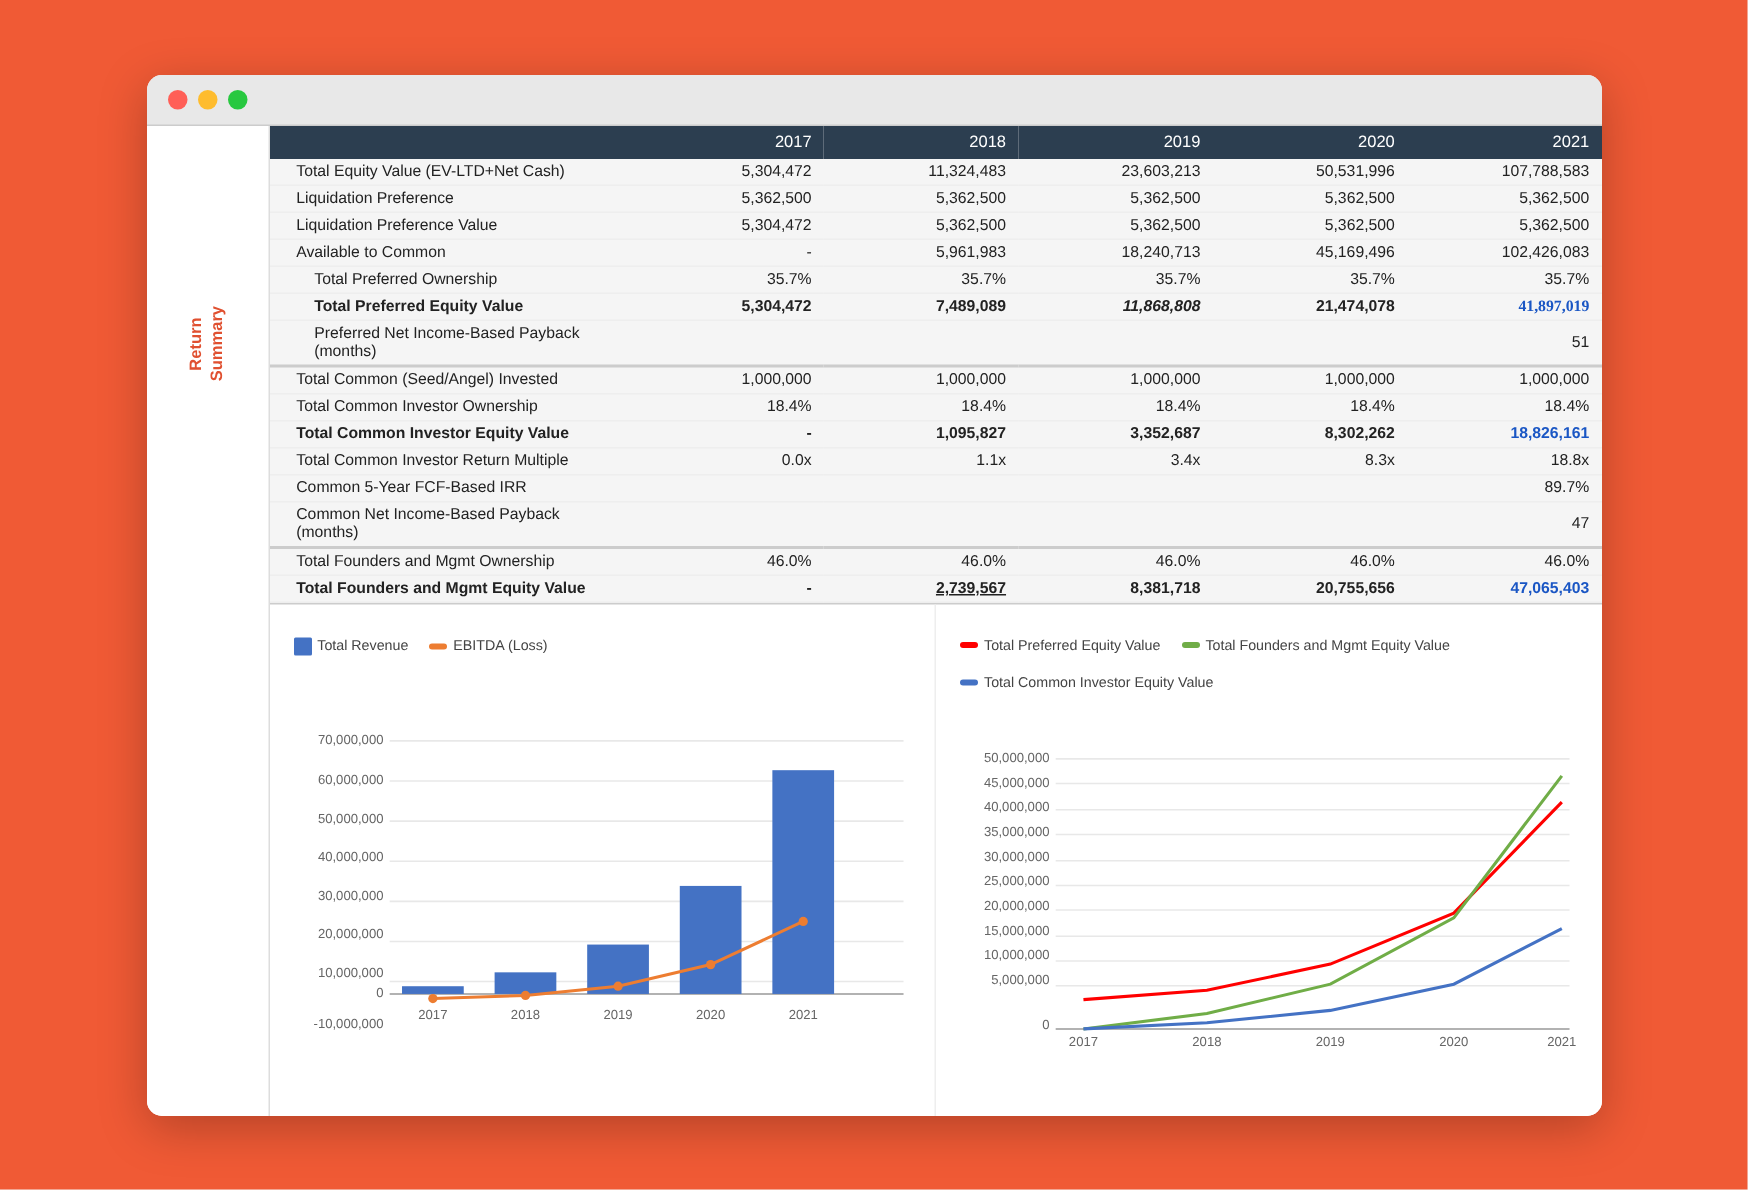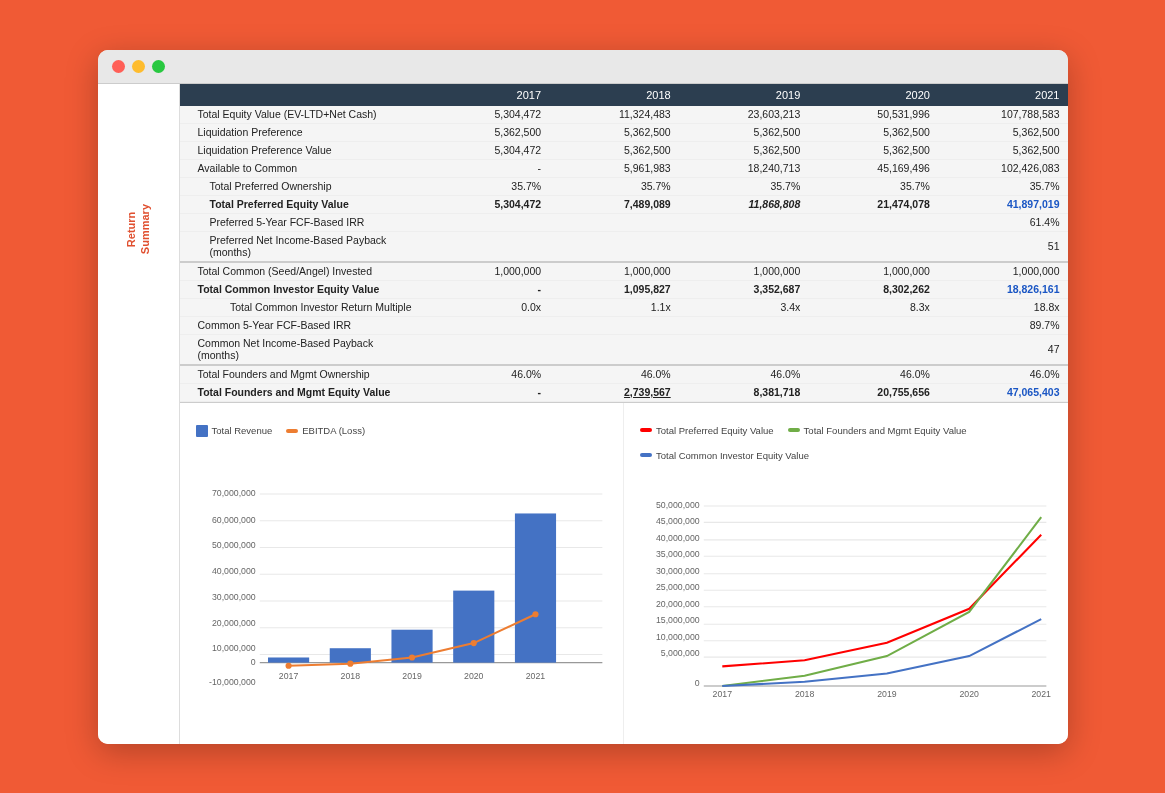--- a/index.html
+++ b/index.html
@@ -234,56 +234,56 @@
                 <td>35.7%</td>
                 <td>35.7%</td>
                 <td>35.7%</td>
               </tr>
               <tr class="bold-row">
                 <td style="padding-left: 30px; font-weight: bold;">Total Preferred Equity Value</td>
                 <td style="font-weight: bold;">5,304,472</td>
                 <td style="font-weight: bold;">7,489,089</td>
                 <td style="font-weight: bold; font-style: italic;">11,868,808</td>
                 <td style="font-weight: bold;">21,474,078</td>
-                <td style="font-weight: bold; color: rgb(26, 86, 196);">41,897,019</td>
-              </tr>
-              <tr>
-                <td style="padding-left: 30px;">Preferred 5-Year FCF-Based IRR</td>
-                <td></td>
-                <td></td>
-                <td></td>
-                <td></td>
-                <td>61.4%</td>
+                <td style="font-weight: bold; color: rgb(26, 86, 196); font-family: Liberation Serif, serif;">41,897,019</td>
               </tr>
               <tr>
                 <td style="padding-left: 30px;">Preferred Net Income-Based Payback (months)</td>
                 <td></td>
                 <td></td>
                 <td></td>
                 <td></td>
                 <td>51</td>
               </tr>
               <tr class="section-divider">
                 <td style="padding-left: 18px;">Total Common (Seed/Angel) Invested</td>
                 <td>1,000,000</td>
                 <td>1,000,000</td>
                 <td>1,000,000</td>
                 <td>1,000,000</td>
                 <td>1,000,000</td>
               </tr>
+              <tr>
+                <td style="padding-left: 18px;">Total Common Investor Ownership</td>
+                <td>18.4%</td>
+                <td>18.4%</td>
+                <td>18.4%</td>
+                <td>18.4%</td>
+                <td>18.4%</td>
+              </tr>
               <tr class="bold-row">
                 <td style="padding-left: 18px; font-weight: bold;">Total Common Investor Equity Value</td>
                 <td style="font-weight: bold;">-</td>
                 <td style="font-weight: bold;">1,095,827</td>
                 <td style="font-weight: bold;">3,352,687</td>
                 <td style="font-weight: bold;">8,302,262</td>
                 <td style="font-weight: bold; color: rgb(26, 86, 196);">18,826,161</td>
               </tr>
               <tr>
-                <td style="padding-left: 18px; text-align: right;">Total Common Investor Return Multiple</td>
+                <td style="padding-left: 18px;">Total Common Investor Return Multiple</td>
                 <td>0.0x</td>
                 <td>1.1x</td>
                 <td>3.4x</td>
                 <td>8.3x</td>
                 <td>18.8x</td>
               </tr>
               <tr>
                 <td style="padding-left: 18px;">Common 5-Year FCF-Based IRR</td>
                 <td></td>
                 <td></td>

